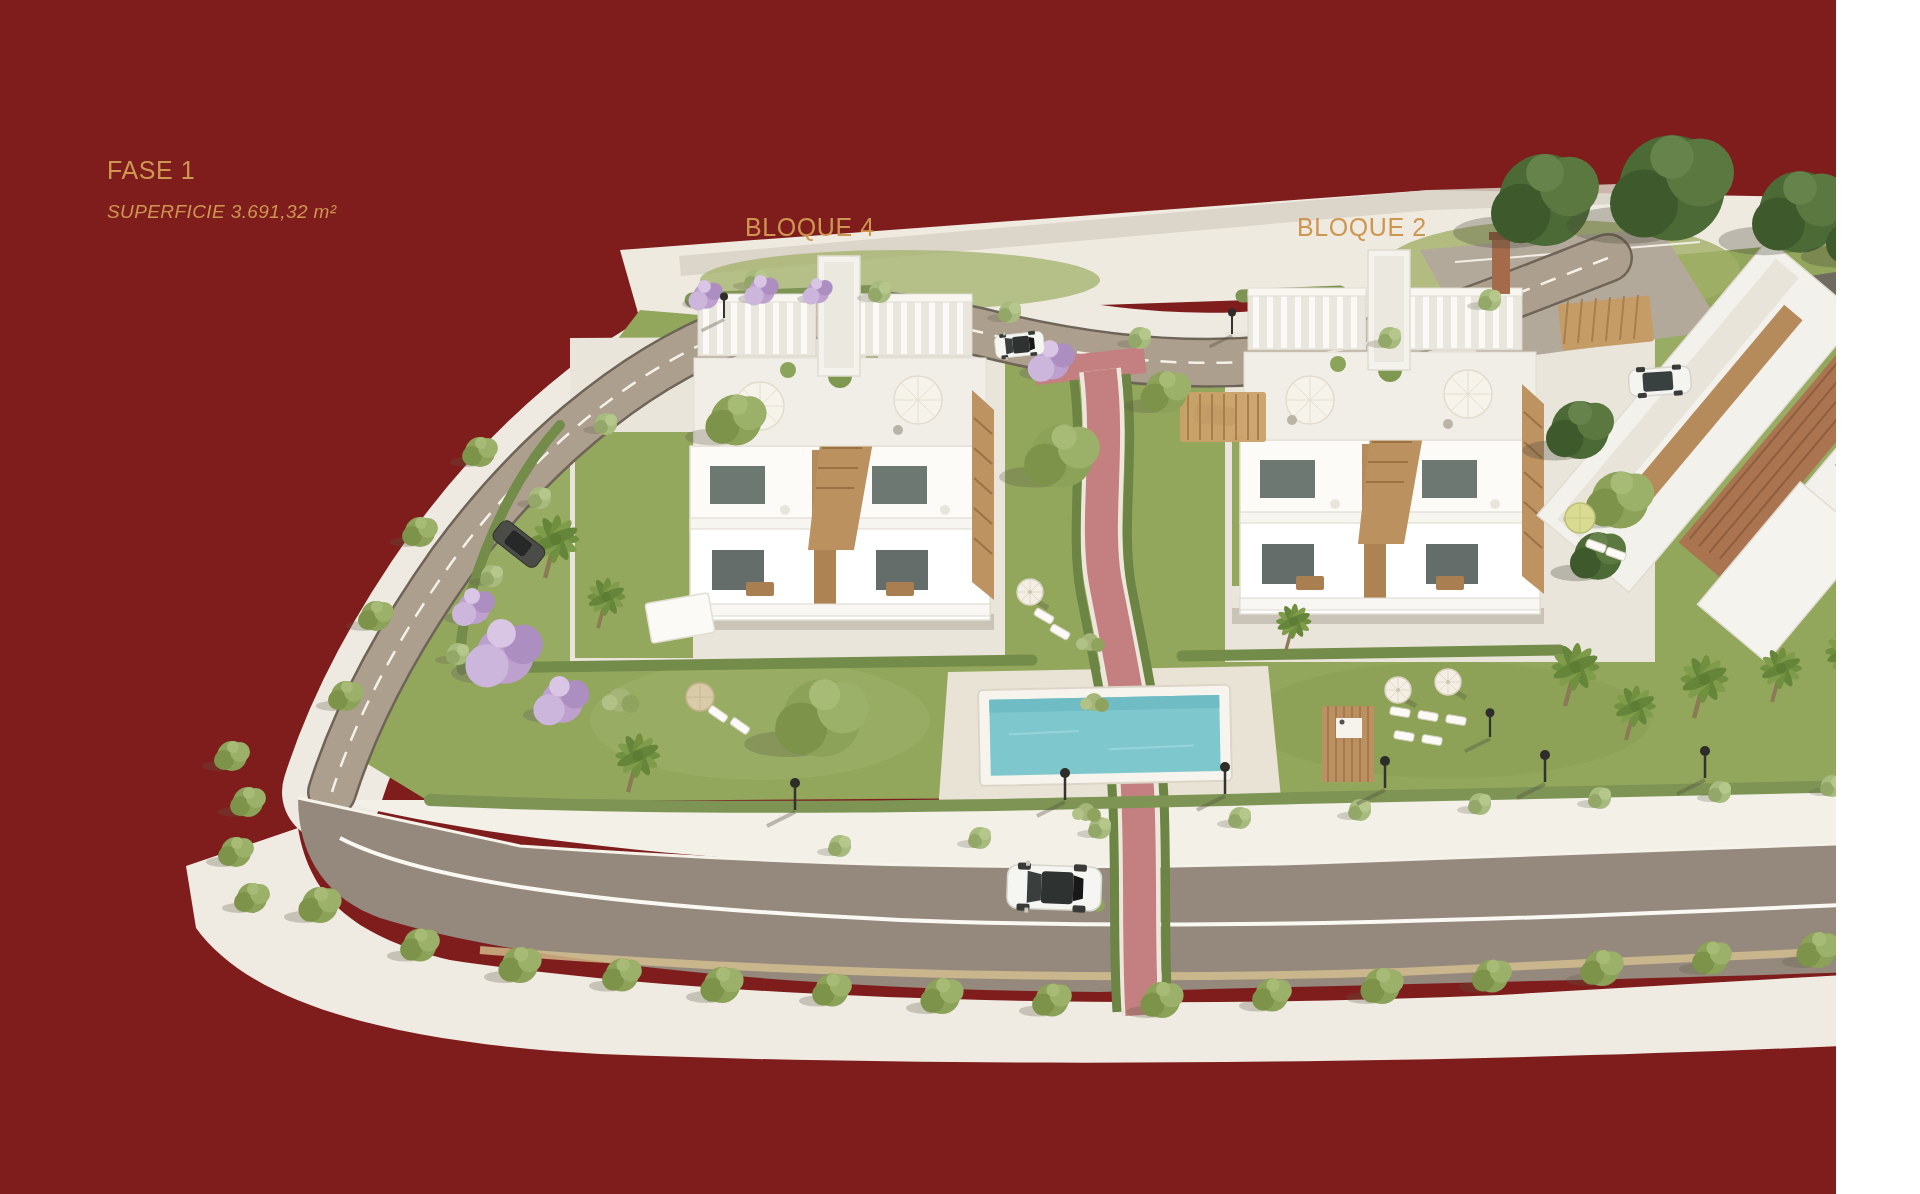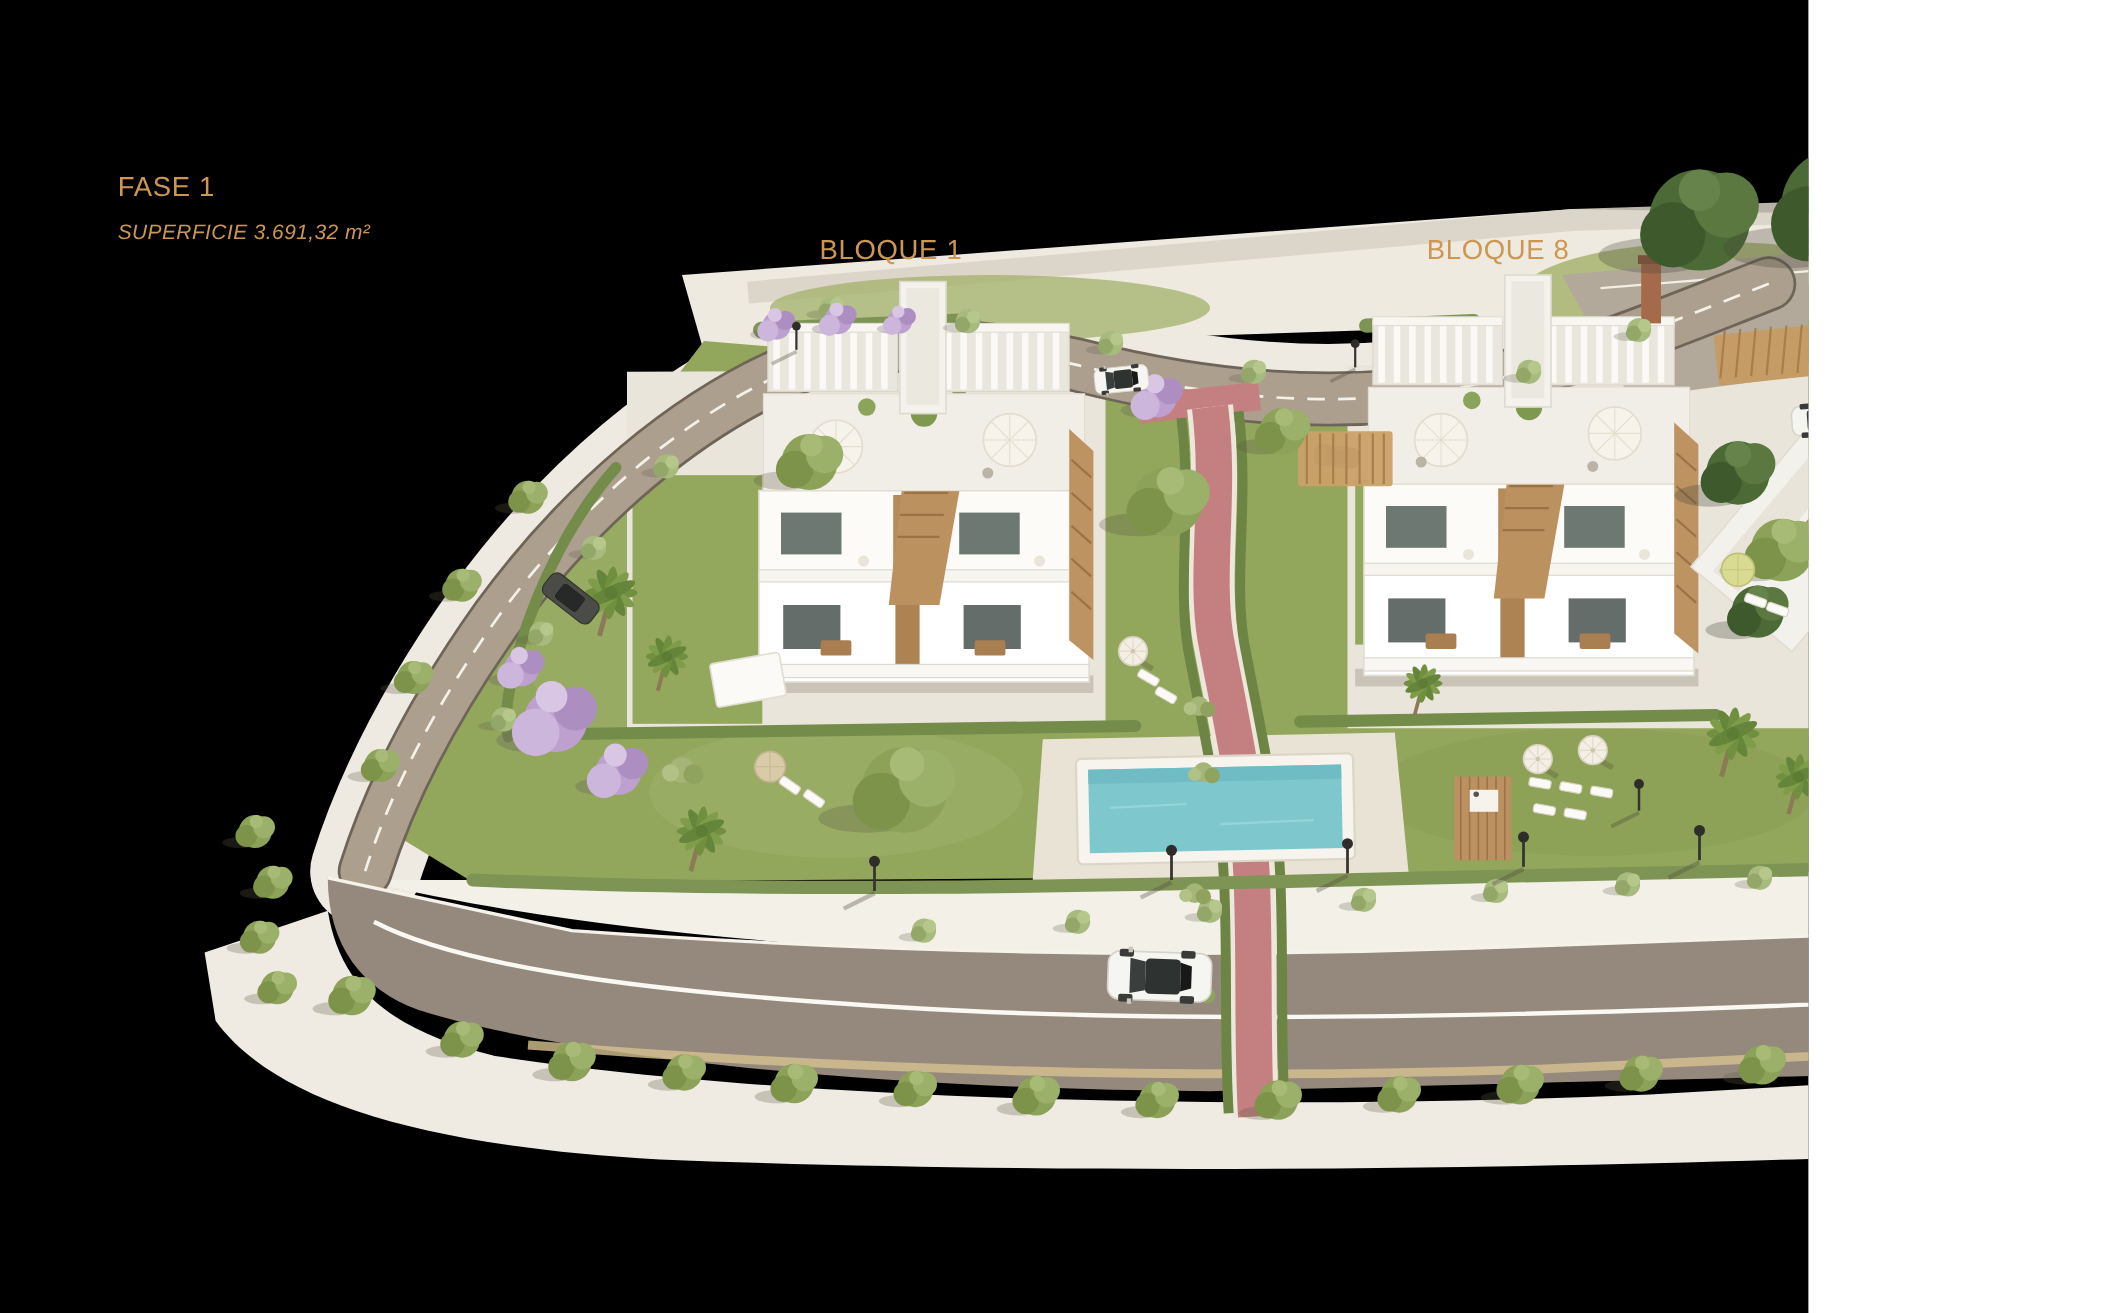--- a/index.html
+++ b/index.html
@@ -1,17 +1,17 @@
 <!DOCTYPE html>
 <html><head>
 <meta charset="utf-8">
 <style>
   html,body{margin:0;padding:0;background:#ffffff;}
-  .stage{position:relative;width:1644px;height:1194px;background:#000000;overflow:hidden;
-         font-family:"Liberation Sans", sans-serif;}
+  .stage{position:relative;width:1792px;height:1194px;background:#7f1d1d;overflow:hidden;
+         font-family:"Liberation Sans", sans-serif;padding-left:44px;}
   .scene-svg{position:absolute;left:0;top:0;}
   .label{position:absolute;color:#CD9752;letter-spacing:.6px;white-space:nowrap;}
   .label-phase{left:107px;top:156px;font-size:25px;}
   .label-area{left:107px;top:201px;font-size:19px;letter-spacing:.4px;font-style:italic;}
   .label-block1{left:745px;top:213px;font-size:25px;}
   .label-block2{left:1297px;top:213px;font-size:25px;}
 </style>
 </head>
 <body>
 
@@ -430,16 +430,16 @@
       <use href="#lamp" transform="translate(1490,737) scale(0.9)"></use>
       <use href="#lamp" transform="translate(1232,334) scale(0.8)"></use>
       <use href="#lamp" transform="translate(724,318) scale(0.8)"></use>
     </g>
 
   </g>
 </svg>
 
 <div class="label label-phase">FASE 1</div>
 <div class="label label-area">SUPERFICIE 3.691,32 m²</div>
-<div class="label label-block1">BLOQUE 1</div>
-<div class="label label-block2">BLOQUE 8</div>
+<div class="label label-block1">BLOQUE 4</div>
+<div class="label label-block2">BLOQUE 2</div>
 
 </div>
 
 </body></html>

